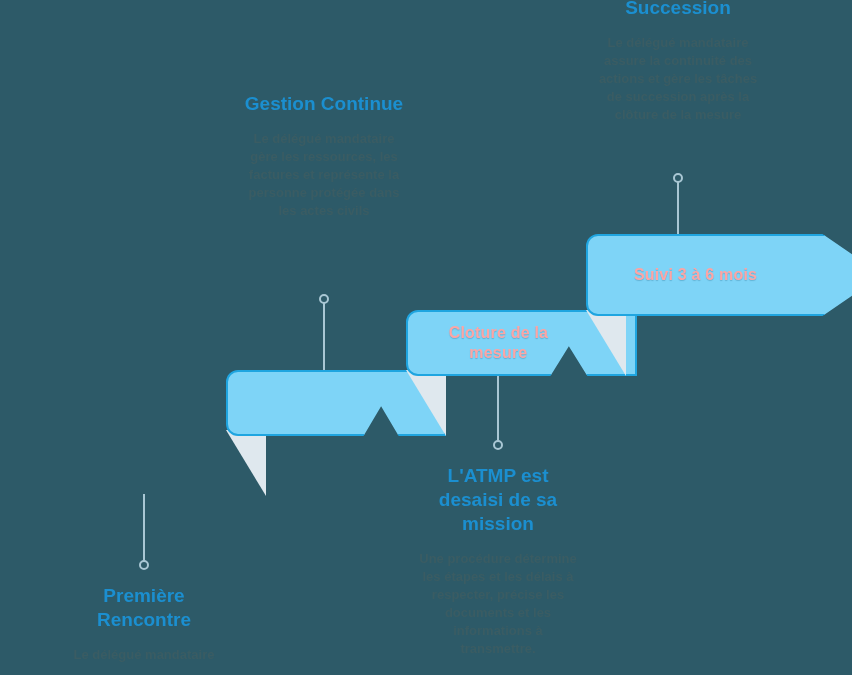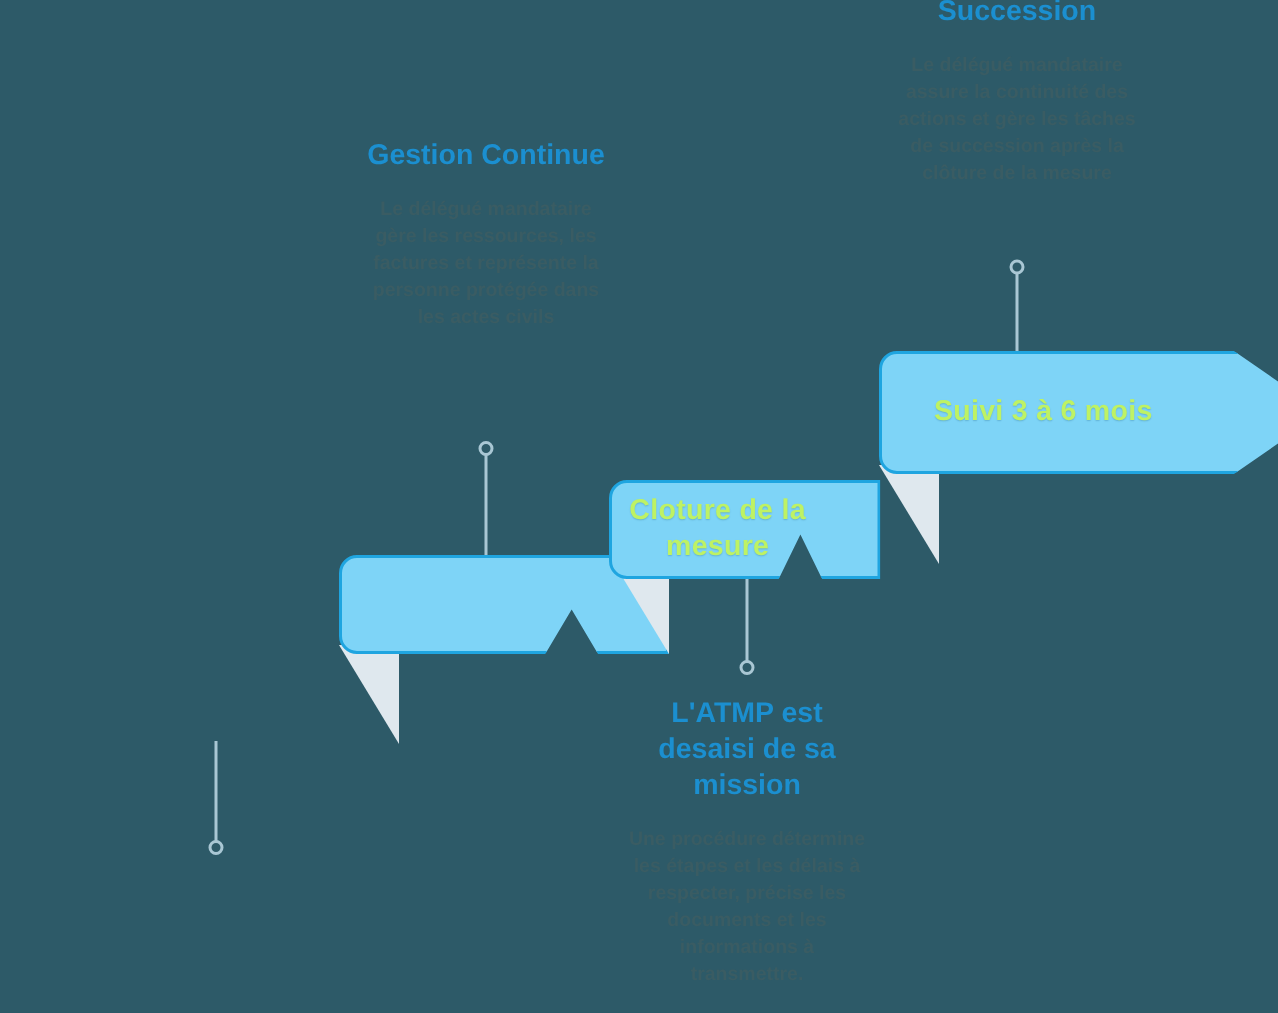--- a/index.html
+++ b/index.html
@@ -38,22 +38,22 @@
     clip-path: polygon(0% 0%, 73.5% 0%, 73.5% -16%, 100% 50%,
                        73.5% 116%, 73.5% 100%, 0% 100%);
   }
   .banner-label {
     position: absolute;
     left: 6%;
     right: 26%;
     top: 50%;
     transform: translateY(-50%);
     text-align: center;
-    color: #bef264;
-    font-size: 19px;
+    color: #fca5a5;
+    font-size: 16px;
     font-weight: bold;
     line-height: 1.28;
     letter-spacing: .2px;
     text-shadow: 0 1px 1px rgba(20,80,110,.25);
     pointer-events: none;
   }
   .banner.arrow .banner-label {
     left: 4%;
     right: 30%;
   }
@@ -119,31 +119,35 @@
   <div class="leader" style="left:677px; top:178px; height:70px;"></div>
   <div class="node" style="left:673px; top:173px;"></div>
 
 
   <div class="fold" style="left:226px; top:430px; width:40px; height:66px;"></div>
   <div class="banner" style="left:226px; top:370px; width:220px; height:66px;">
     <div class="banner-body"></div>
   </div>
 
   <div class="fold" style="left:406px; top:370px; width:40px; height:66px;"></div>
-  <div class="banner" style="left:406px; top:320px; width:181px; height:66px;text-decoration:underline;">
+  <div class="banner" style="left:406px; top:310px; width:231px; height:66px;text-decoration:underline;">
     <div class="banner-body"></div>
     <div class="banner-label">Cloture de la mesure</div>
   </div>
 
   <div class="fold" style="left:586px; top:310px; width:40px; height:66px;"></div>
   <div class="banner arrow" style="left:586px; top:234px; width:296px; height:82px;">
     <div class="banner-body"></div>
     <div class="banner-label">Suivi 3 à 6 mois</div>
   </div>
 
+  <div class="callout" style="left:54px; top:584px; width:180px;">
+    <p class="callout-title">Première Rencontre</p>
+    <p class="callout-body">Le délégué mandataire</p>
+  </div>
 
   <div class="callout" style="left:240px; top:92px; width:168px;">
     <p class="callout-title">Gestion Continue</p>
     <p class="callout-body">Le délégué mandataire gère les ressources, les factures et représente la personne protégée dans les actes civils</p>
   </div>
 
   <div class="callout" style="left:414px; top:464px; width:168px;">
     <p class="callout-title">L'ATMP est desaisi de sa mission</p>
     <p class="callout-body">Une procédure détermine les étapes et les délais à respecter, précise les documents et les informations à transmettre.</p>
   </div>

